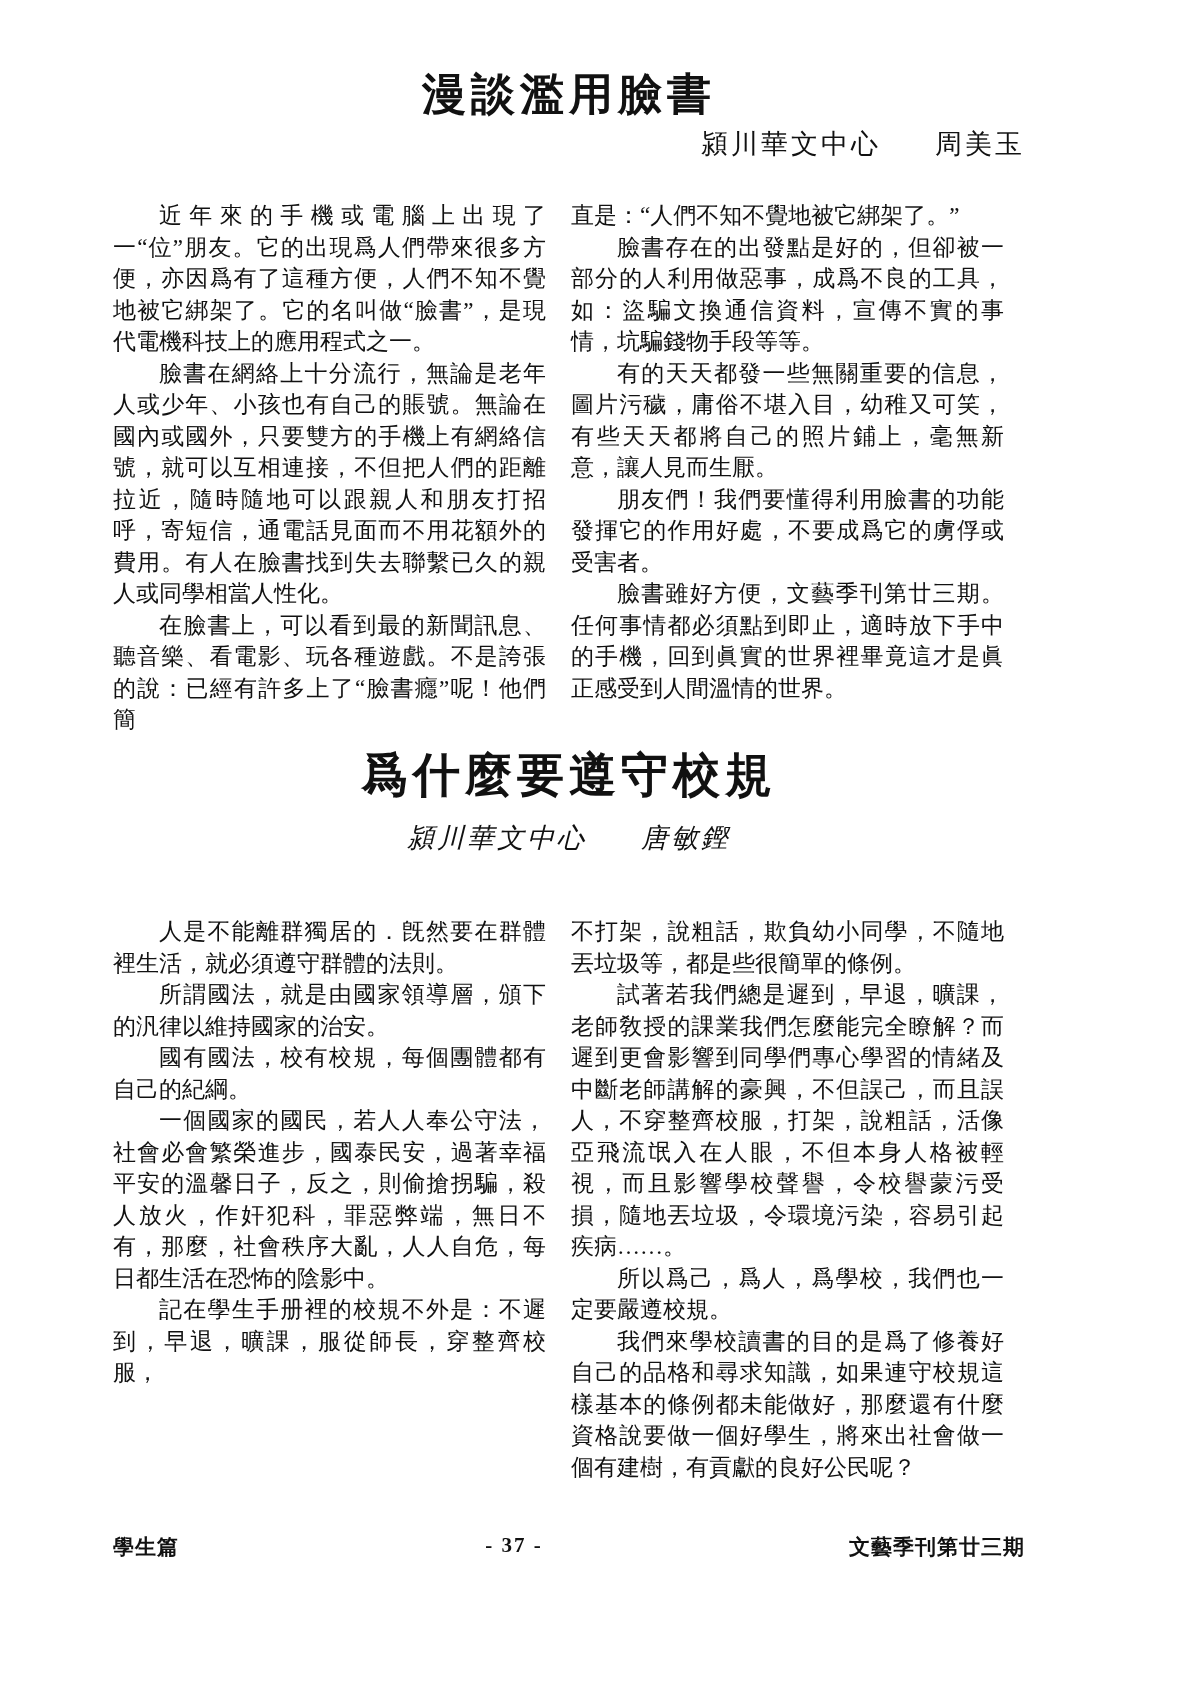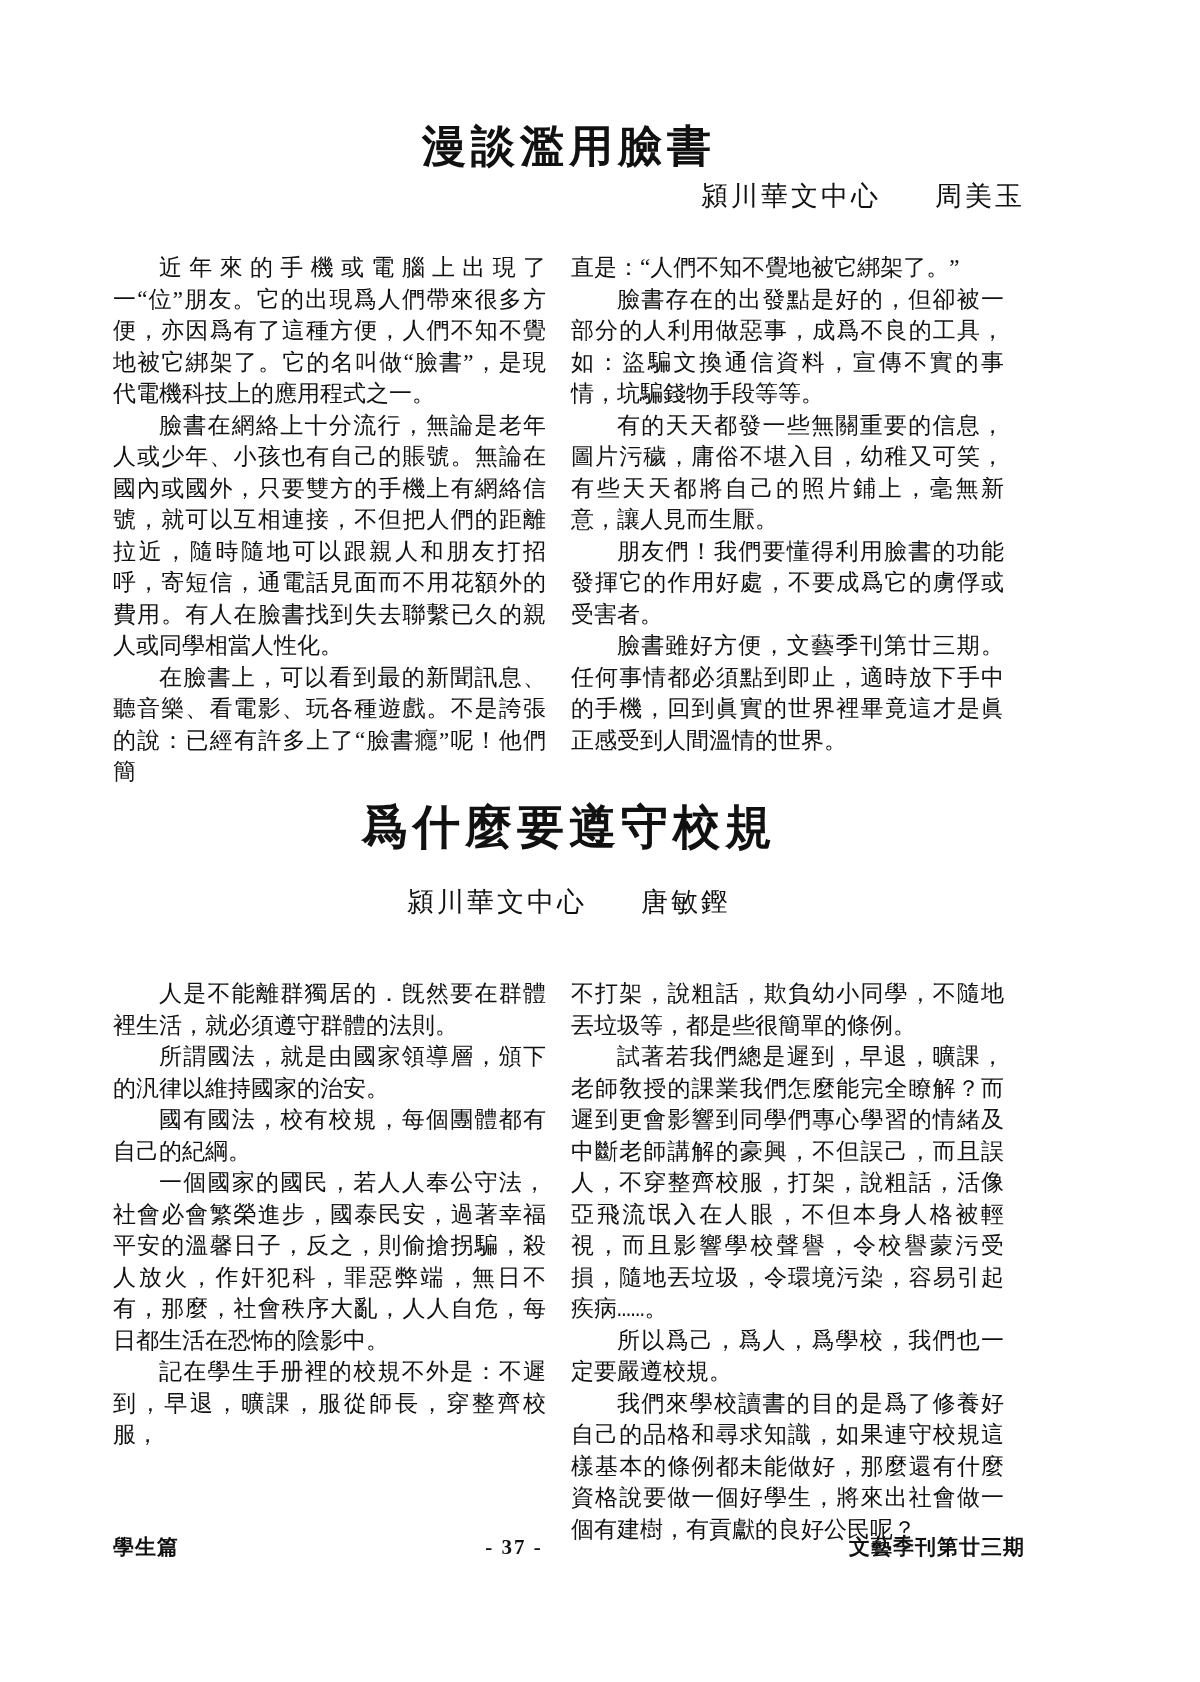--- a/index.html
+++ b/index.html
@@ -23,38 +23,38 @@
     top: 0;
     width: 912px;
   }
   .article-title {
     margin: 0;
     text-align: center;
     font-weight: bold;
     letter-spacing: 5px;
     line-height: 1.25;
   }
-  .title-1 { padding-top: 119px; font-size: 44px; }
+  .title-1 { padding-top: 67px; font-size: 44px; }
   .title-2 { padding-top: 10px;  font-size: 47px; }
   .author-line {
     margin: 0;
     text-align: center;
     font-size: 27px;
     letter-spacing: 3px;
     line-height: 36px;
   }
   .author-line-1 { margin-top: 4px; text-align: right; }
-  .author-line-2 { margin-top: 28px; }
+  .author-line-2 { margin-top: 16px; font-style: italic; }
   .author-name { margin-left: 2em; }
   .body {
     display: flex;
     gap: 25px;
   }
   .body-1 { margin-top: 38px; }
-  .body-2 { margin-top: 60px; font-family: Liberation Mono, monospace; }
+  .body-2 { margin-top: 60px; }
   .col {
     width: 433px;
     font-size: 23px;
     line-height: 31.5px;
     text-align: justify;
     text-justify: inter-ideograph;
   }
   .col p {
     margin: 0;
     text-indent: 2em;
@@ -62,21 +62,21 @@
   .col p.cont {
     text-indent: 0;
   }
   .footer {
     position: absolute;
     left: 113px;
     top: 1533px;
     width: 912px;
     display: flex;
     justify-content: space-between;
-    align-items: center;
+    align-items: flex-start;
     font-size: 21px;
     font-weight: bold;
     letter-spacing: 1px;
   }
   .footer .page-num { letter-spacing: 2px; }
 </style>
 </head>
 <body>
 
 <div class="page">

